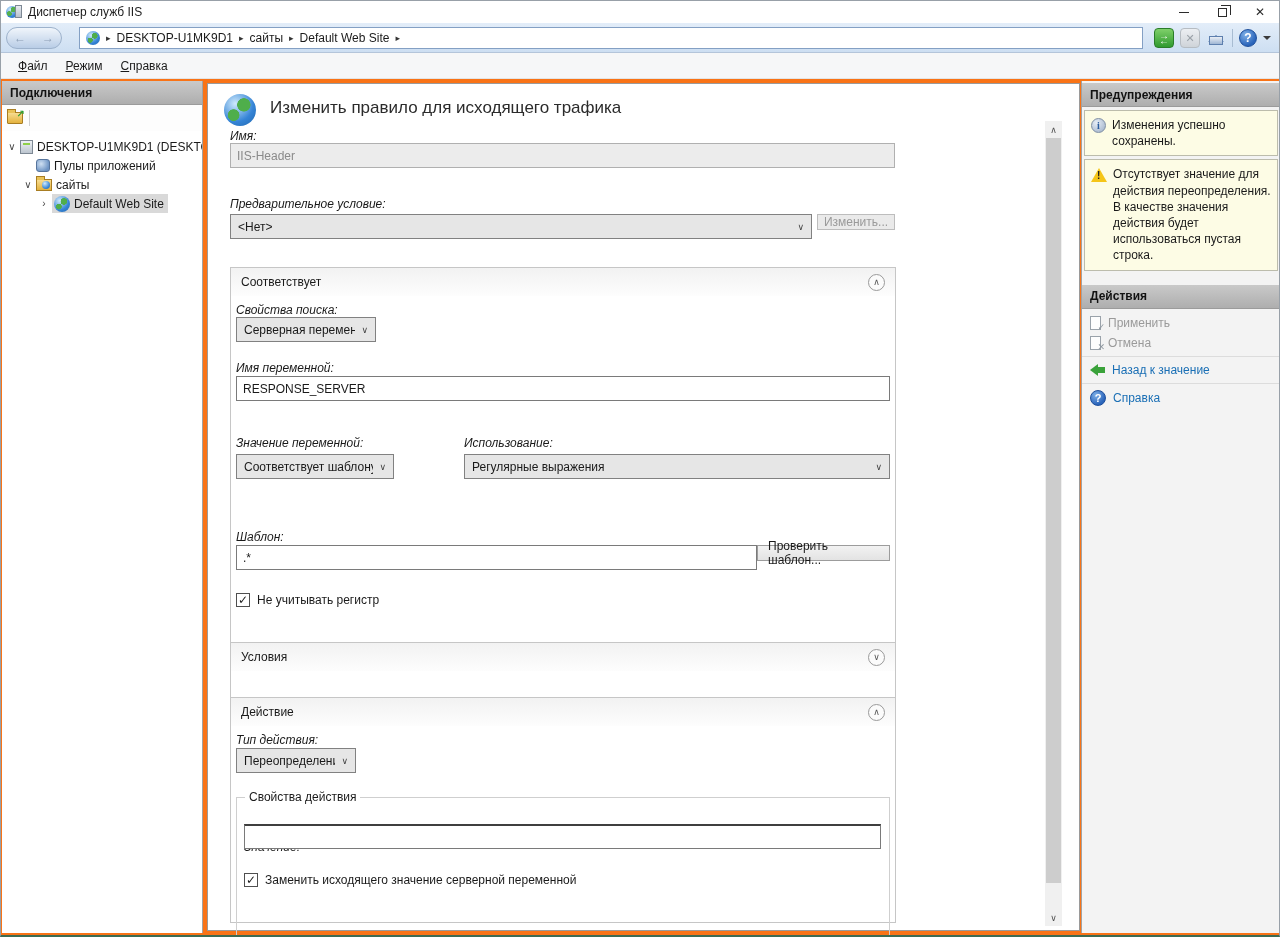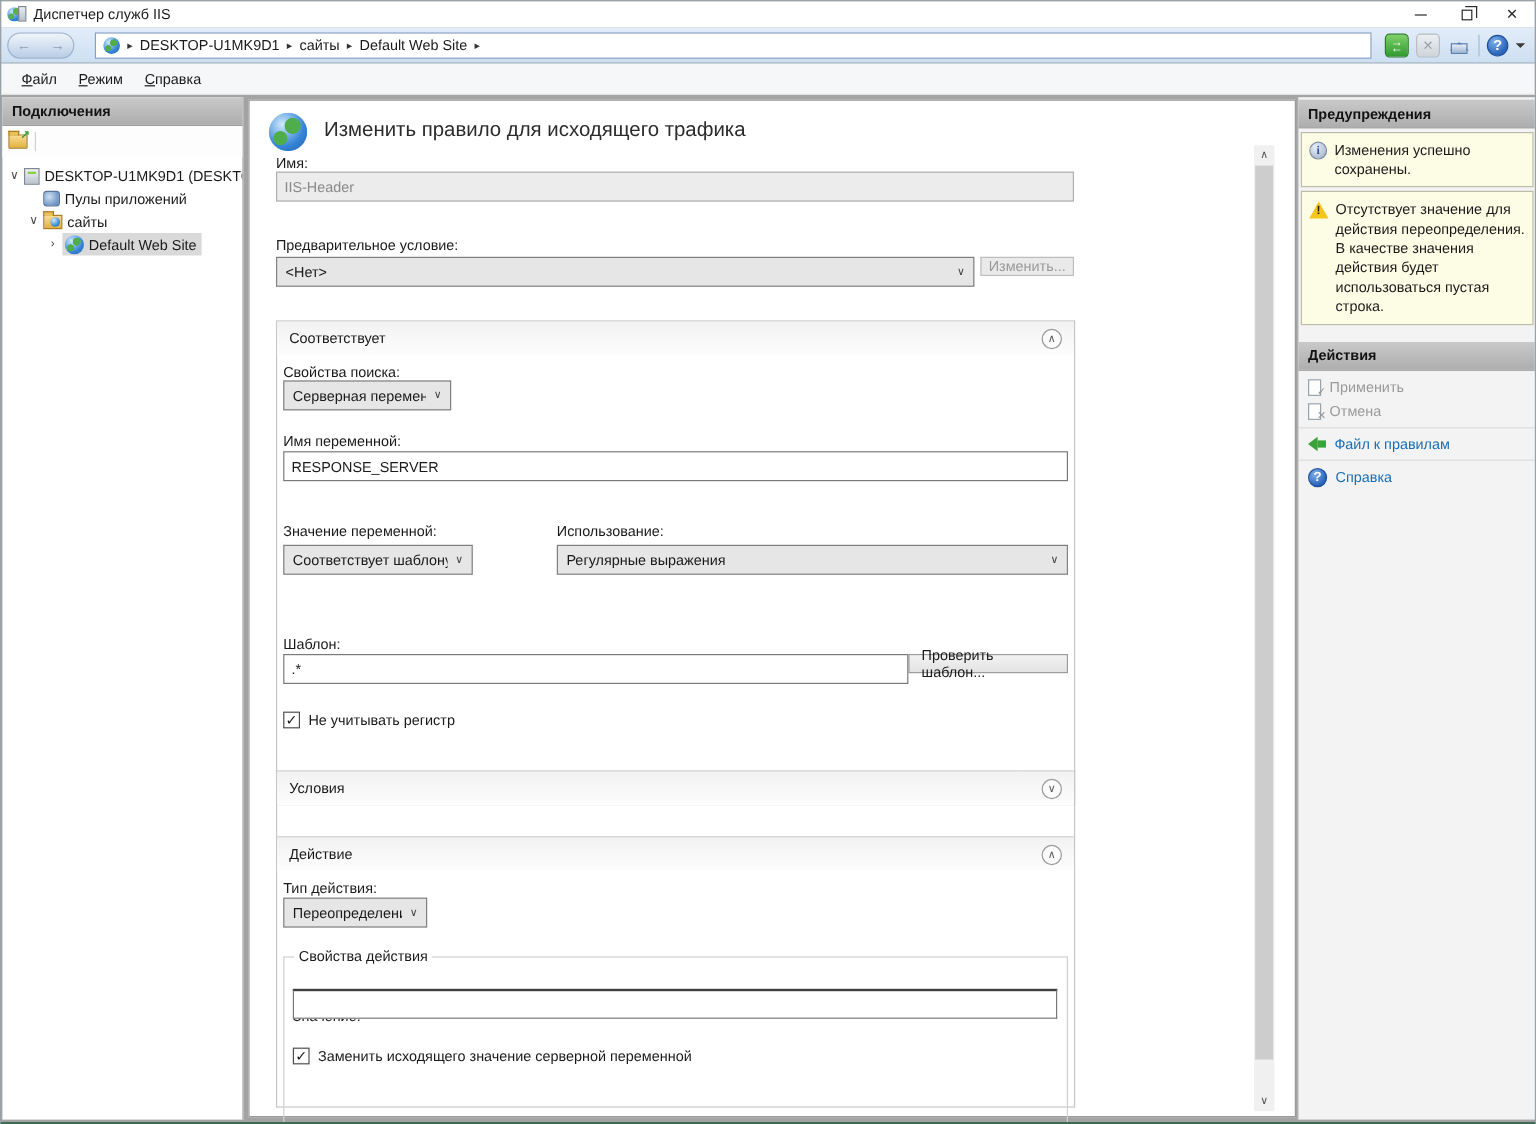--- a/index.html
+++ b/index.html
@@ -1,18 +1,18 @@
 <!DOCTYPE html>
 <html><head>
 <meta charset="utf-8">
 <style>
   * { margin:0; padding:0; box-sizing:border-box; }
   html,body { width:1280px; height:937px; }
   body { font-family:"Liberation Sans","DejaVu Sans",sans-serif; font-size:12px; color:#1a1a1a; }
-  #window { position:relative; width:1280px; height:937px; background:#a3a3a3; overflow:hidden;
+  #window { position:relative; width:1280px; height:937px; background:#f97316; overflow:hidden;
             border:1px solid #98a0a8; border-bottom:2px solid #3e6b52; }
 
   
   .titlebar { position:absolute; left:0; top:0; right:0; height:22px; background:#ffffff;
               display:flex; align-items:center; }
   .titlebar .app-icon { width:16px; height:14px; margin:0 6px 0 5px; position:relative; }
   .app-icon .globe-part { position:absolute; left:0; top:1px; width:12px; height:12px; border-radius:50%;
       background: radial-gradient(circle at 62% 30%, #56b14e 0 24%, transparent 26%),
                   radial-gradient(circle at 28% 64%, #56b14e 0 20%, transparent 22%),
                   radial-gradient(circle at 35% 30%, #cfeafc, #3584d6 60%, #1f66ad); }
@@ -94,21 +94,21 @@
   .icon-sitesfolder:after { content:""; position:absolute; right:1px; top:1px; width:8px; height:8px; border-radius:50%;
       background: radial-gradient(circle at 35% 30%, #cfeafc, #3584d6 65%, #1f66ad); }
   .tree-label { overflow:hidden; text-overflow:clip; }
   .tree-row.selected .sel-wrap { background:#d9d9d9; display:flex; align-items:center; padding:2px 4px 2px 2px; }
 
   
   .main-panel { position:absolute; left:206px; top:82px; width:873px; bottom:4px; background:#ffffff;
                 border:1px solid #9a9a9a; }
   .main-header-icon { position:absolute; left:16px; top:10px; }
   .main-title { position:absolute; left:62px; top:14px; font-size:17px; color:#2b2b2b; }
-  .flabel { position:absolute; font-size:12px; color:#1a1a1a; }
+  .flabel { position:absolute; font-size:12px; color:#1a1a1a;font-style:italic; }
   .tinput { position:absolute; height:25px; background:#ffffff; border:1px solid #7a7a7a; font-size:12px;
             padding:0 6px; font-family:"Liberation Sans",sans-serif; color:#1a1a1a; }
   .tinput:disabled { background:#ececec; color:#8a8a8a; border-color:#b0b0b0; }
   .combo { position:absolute; height:25px; background:#e6e6e6; border:1px solid #818181;
            display:flex; align-items:center; padding:0 7px; gap:6px; }
   .combo .combo-text { overflow:hidden; white-space:nowrap; flex:1; }
   .combo .chev { color:#3f3f3f; font-size:9px; flex:none; }
   .btn { position:absolute; height:16px; background:linear-gradient(#f2f2f2,#e3e3e3); border:1px solid #9c9c9c;
          font-size:12px; display:flex; align-items:center; justify-content:center; padding:0 10px; }
   .btn.disabled { color:#9a9a9a; background:#eaeaea; border-color:#bdbdbd; }
@@ -353,21 +353,21 @@
             <span class="mark">✕</span>
           </span>
         <span>Отмена</span>
       </div>
       <div class="panel-sep"></div>
       <div class="action-row link">
         <span class="arrow-back">
             <span class="head"></span>
             <span class="shaft"></span>
           </span>
-        <span>Файл к правилам</span>
+        <span>Назад к значение</span>
       </div>
       <div class="panel-sep"></div>
       <div class="action-row link">
         <span class="icon-help" style="width:16px;height:16px;font-size:11px">?</span>
         <span>Справка</span>
       </div>
     </div>
   </div>
 
 </div>

